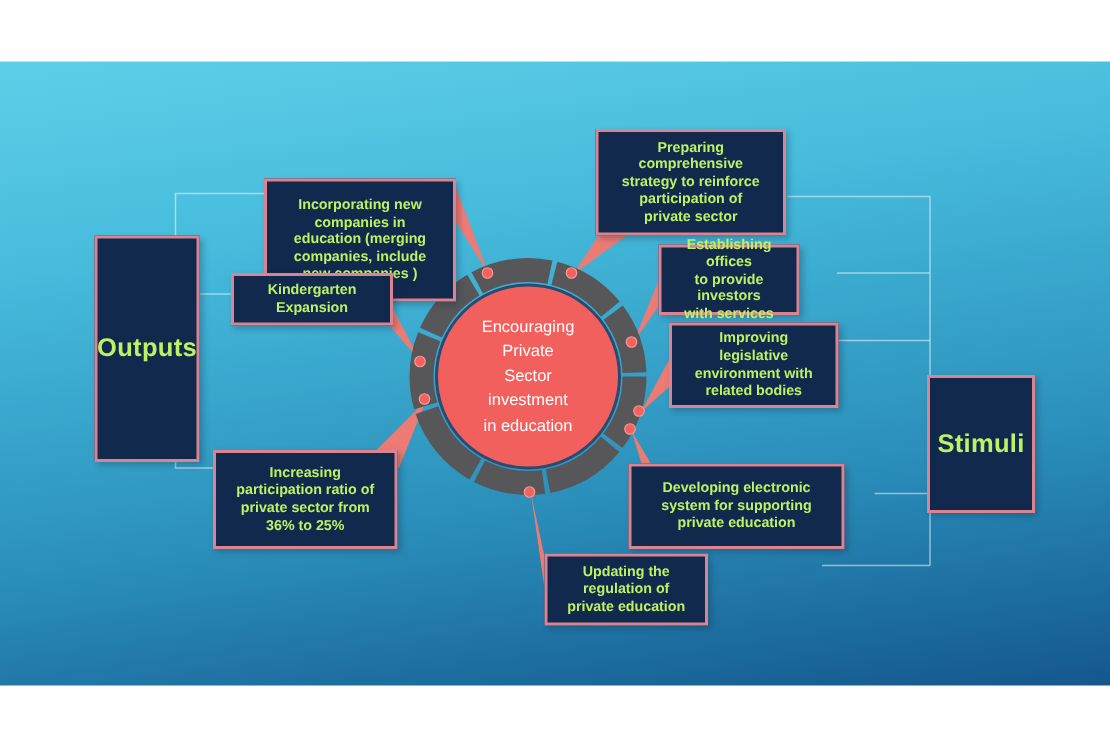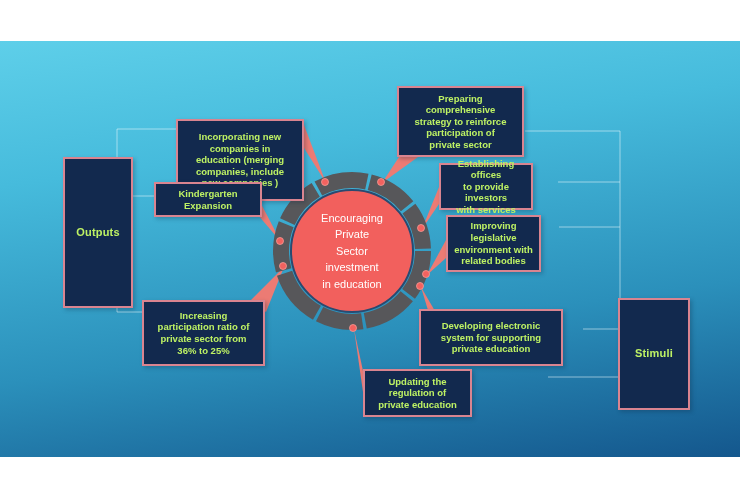--- a/index.html
+++ b/index.html
@@ -10,39 +10,39 @@
   }
   .layer-svg{position:absolute;left:0;top:0;width:740px;height:416px;}
   .nbox{
     position:absolute;box-sizing:border-box;
     background:#12294e;border:2px solid #d98490;
     color:#bef264;font-weight:700;
     display:flex;align-items:center;justify-content:center;text-align:center;
     box-shadow:2px 2px 4px rgba(15,40,65,0.28);
   }
   .box-text{white-space:pre-line;font-size:9.5px;line-height:1.22;padding:1px 2px;}
-  .side-label{font-size:11px;letter-spacing:0.2px;text-align:right;}
+  .side-label{font-size:17px;letter-spacing:0.2px;text-align:right;}
   .center-circle{
     position:absolute;left:290px;top:148px;width:124px;height:124px;
     box-sizing:border-box;border-radius:50%;
     background:#f2605d;border:2px solid #2a4a70;
     display:flex;align-items:center;justify-content:center;text-align:center;
   }
   .circle-text{white-space:pre-line;color:#ffffff;font-weight:400;font-size:11px;line-height:1.5;}
   
   .pos-outputs{left:63px;top:116px;width:70px;height:151px;}
   .pos-incorporating{left:176px;top:49px;width:128px;height:82px;margin-top:29px;}
   .pos-kindergarten{left:154px;top:141px;width:108px;height:35px;}
   .pos-increasing{left:142px;top:259px;width:123px;height:66px;}
   .pos-preparing{left:397px;top:45px;width:127px;height:71px;}
   .pos-establishing{left:439px;top:122px;width:94px;height:47px;}
-  .pos-improving{left:446px;top:174px;width:95px;height:57px;}
+  .pos-improving{left:446px;top:174px;width:113px;height:57px;}
   .pos-developing{left:419px;top:268px;width:144px;height:57px;}
   .pos-updating{left:363px;top:328px;width:109px;height:48px;}
-  .pos-stimuli{left:618px;top:209px;width:72px;height:112px;margin-top:48px;}
+  .pos-stimuli{left:618px;top:209px;width:72px;height:92px;}
 </style>
 </head>
 <body>
 
 <div class="slide">
 
   <svg class="layer-svg" viewBox="0 0 740 416">
 
     <g stroke="rgba(235,248,252,0.55)" stroke-width="1" fill="none">
       <polyline points="117,116 117,88 176,88"></polyline>

